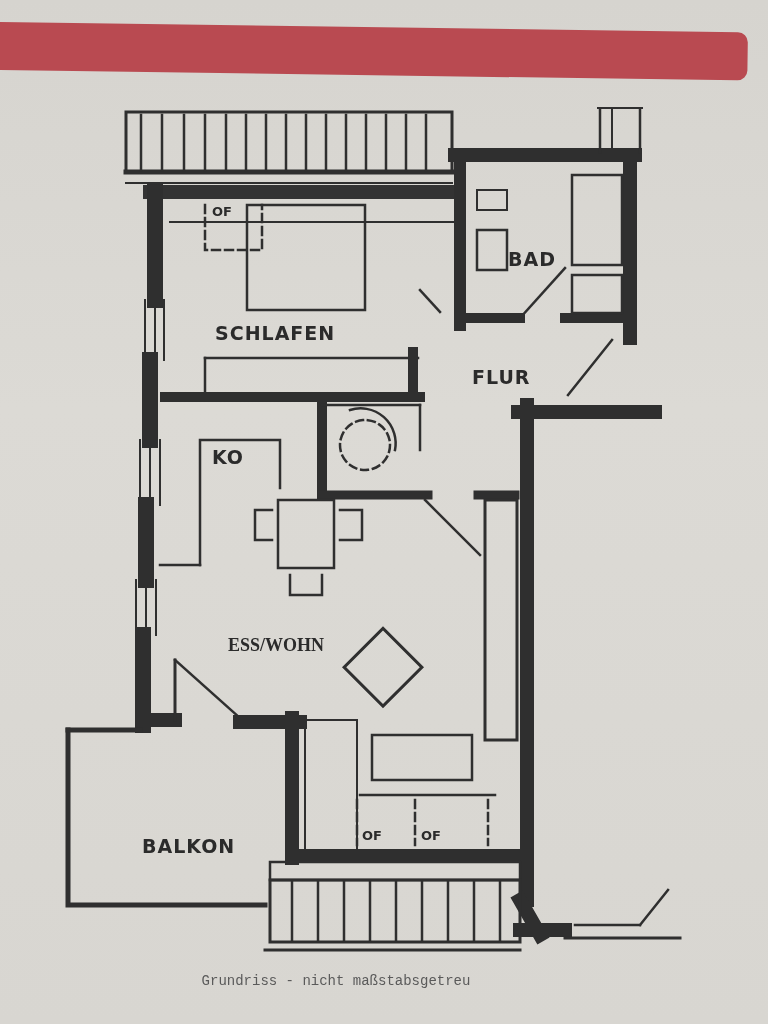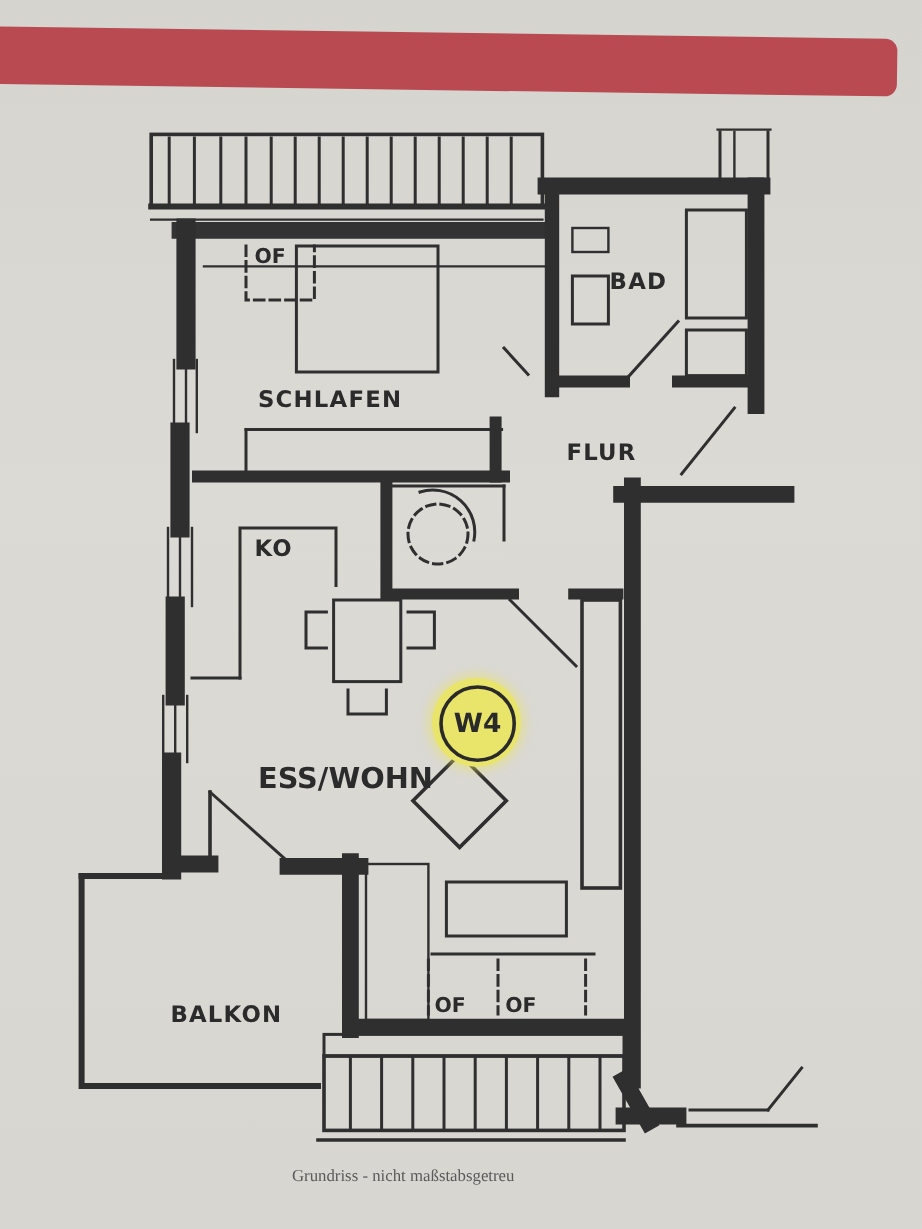--- a/index.html
+++ b/index.html
@@ -16,35 +16,35 @@
   .red-band {
     position:absolute; left:0; top:22px; width:748px; height:48px;
     background:#b94a51; border-radius:0 10px 10px 0;
     transform:rotate(0.8deg); transform-origin:left top;
   }
   svg.plan { position:absolute; left:0; top:0; }
   .room-label {
     position:absolute; font-family:"DejaVu Sans", sans-serif; font-weight:bold;
     color:#2b2b2b; letter-spacing:1px; font-size:19px; white-space:nowrap;
   }
-  .small-label { font-size:17px; letter-spacing:0; }
+  .small-label { font-size:13px; letter-spacing:0; }
   .badge {
     position:absolute; left:360px; top:565px; width:74px; height:74px;
     border-radius:50%; background:#e9e46a;
     box-shadow:0 0 8px 4px rgba(233,228,106,0.5);
   }
   .badge-inner {
     position:absolute; left:6px; top:6px; width:58px; height:58px;
     border:3px solid #2a2a2a; border-radius:50%;
     display:flex; align-items:center; justify-content:center;
     font-weight:bold; font-size:22px; color:#2a2a2a;
   }
   .caption {
     position:absolute; left:0; width:672px; top:973px; text-align:center;
-    font-family:Liberation Serif, serif; font-size:14px; color:#5a5a5a;
+    font-family:Liberation Mono, monospace; font-size:14px; color:#5a5a5a;
   }
 </style>
 </head>
 <body>
 
 <div class="page">
   <div class="red-band"></div>
 
   <svg class="plan" width="768" height="1024">
     <g stroke="#2f2f2f" fill="none" stroke-linecap="square">
@@ -167,28 +167,25 @@
       </g>
       <line x1="265" y1="950" x2="520" y2="950" stroke-width="3"></line>
       <line x1="520" y1="930" x2="565" y2="930" stroke-width="14"></line>
       <line x1="565" y1="938" x2="680" y2="938" stroke-width="3"></line>
       <line x1="575" y1="925" x2="640" y2="925" stroke-width="2.5"></line>
       <line x1="640" y1="925" x2="668" y2="890" stroke-width="2.5"></line>
     </g>
   </svg>
 
   <div class="room-label" style="left:215px;top:322px;">SCHLAFEN</div>
-  <div class="room-label" style="left:508px;top:224px;">BAD</div>
+  <div class="room-label" style="left:508px;top:248px;">BAD</div>
   <div class="room-label" style="left:472px;top:366px;">FLUR</div>
   <div class="room-label" style="left:212px;top:446px;">KO</div>
-  <div class="room-label" style="left:215px;top:635px;font-size:24px;letter-spacing:0;">ESS/WOHN</div>
+  <div class="room-label" style="left:228px;top:635px;font-size:18px;letter-spacing:0;font-family:Liberation Serif, serif;">ESS/WOHN</div>
   <div class="room-label" style="left:100px;top:835px;margin-left:42px;">BALKON</div>
 
   <div class="room-label small-label" style="left:212px;top:204px;">OF</div>
   <div class="room-label small-label" style="left:362px;top:828px;">OF</div>
   <div class="room-label small-label" style="left:421px;top:828px;">OF</div>
 
-  <div class="badge">
-    <div class="badge-inner">W4</div>
-  </div>
 
   <div class="caption">Grundriss - nicht maßstabsgetreu</div>
 </div>
 
 </body></html>

